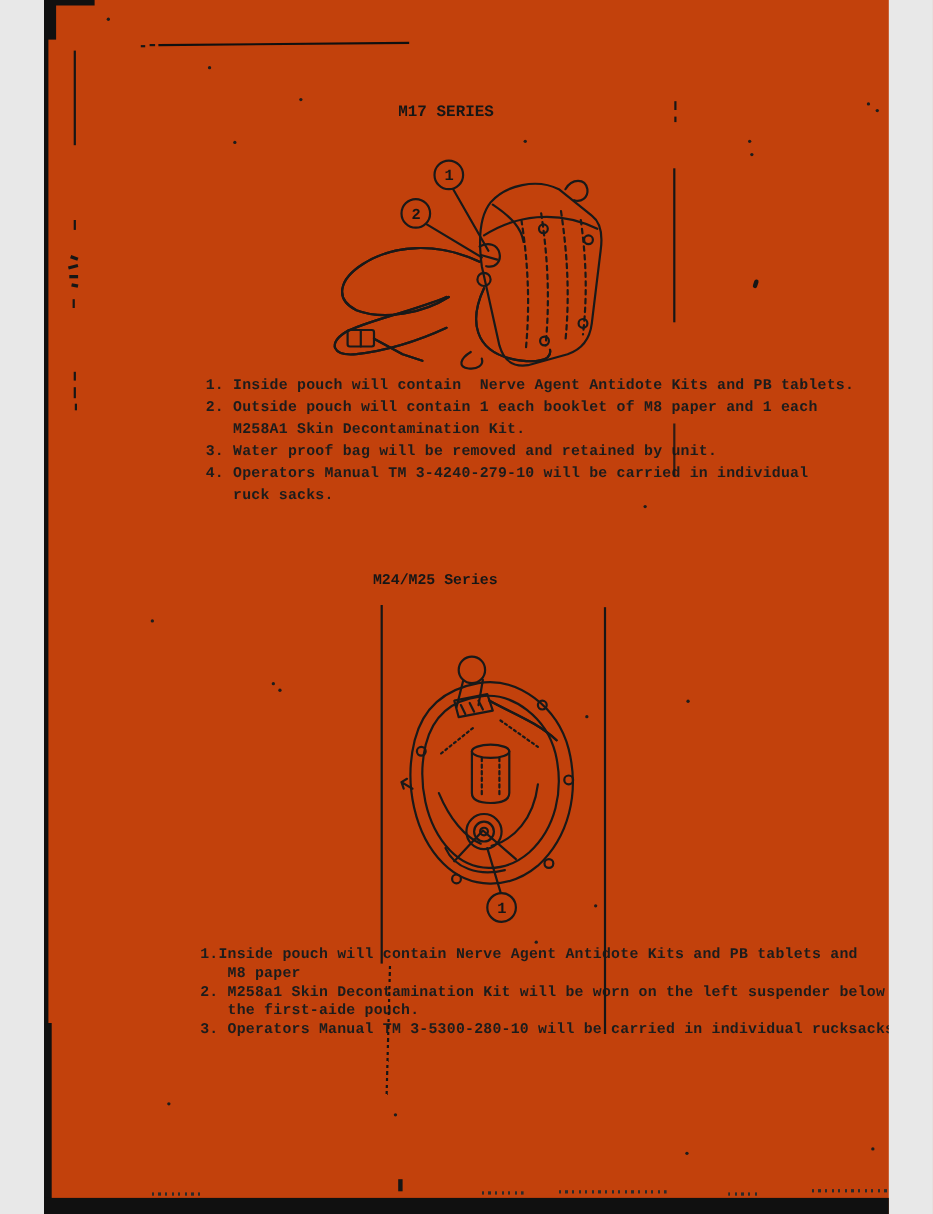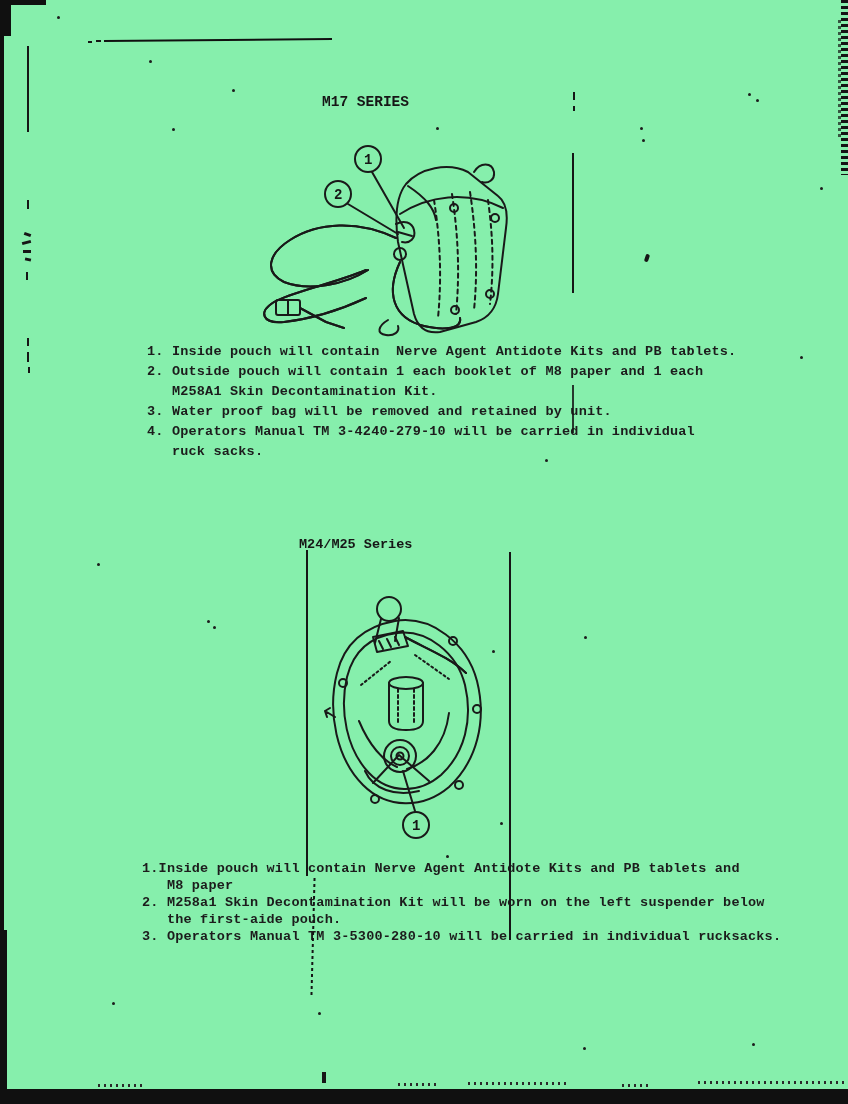--- a/index.html
+++ b/index.html
@@ -1,20 +1,20 @@
 <!DOCTYPE html>
 <html><head>
 <meta charset="utf-8">
 <style>
   html,body{margin:0;padding:0;background:#e8e8e8;}
   .page{
     position:relative;
-    width:848px;height:1104px;
+    width:768px;height:1104px;
     margin:0 auto;
-    background:#86efac;
+    background:#c2410c;
     overflow:hidden;
     font-family:"Liberation Mono","DejaVu Sans Mono",monospace;
     color:#1a1a1a;
   }
   .abs{position:absolute;}
   .title{
     font-weight:bold;
     white-space:pre;
     color:#161616;
   }
@@ -101,21 +101,21 @@
     <text class="callout-num" x="86" y="57">2</text>
   </svg>
 
   <div class="abs typed-list" style="left:147px;top:342px;line-height:20px;">1. Inside pouch will contain  Nerve Agent Antidote Kits and PB tablets.
 2. Outside pouch will contain 1 each booklet of M8 paper and 1 each
    M258A1 Skin Decontamination Kit.
 3. Water proof bag will be removed and retained by unit.
 4. Operators Manual TM 3-4240-279-10 will be carried in individual
    ruck sacks.</div>
 
-  <div class="abs title" style="left:299px;top:521px;font-size:13.5px;margin-top:16px;">M24/M25 Series</div>
+  <div class="abs title" style="left:299px;top:521px;font-size:13.5px;">M24/M25 Series</div>
 
   <svg class="abs lineart" style="left:303px;top:593px;" width="215" height="255" viewBox="0 0 215 255">
 
     <circle cx="86" cy="16" r="12" stroke-width="2.2"></circle>
     <path d="M78,26 L72,50 M96,25 L92,48"></path>
     <path d="M70,44 L100,38 L105,53 L74,59 Z"></path>
     <path d="M76,48 L80,56 M84,46 L88,54 M92,44 L96,52" stroke-width="1.4"></path>
 
     <path d="M102,44 C124,56 146,64 163,80" stroke-width="5"></path>
     <path d="M102,44 C124,56 146,64 163,80" stroke="#fcfcfb" stroke-width="2"></path>

